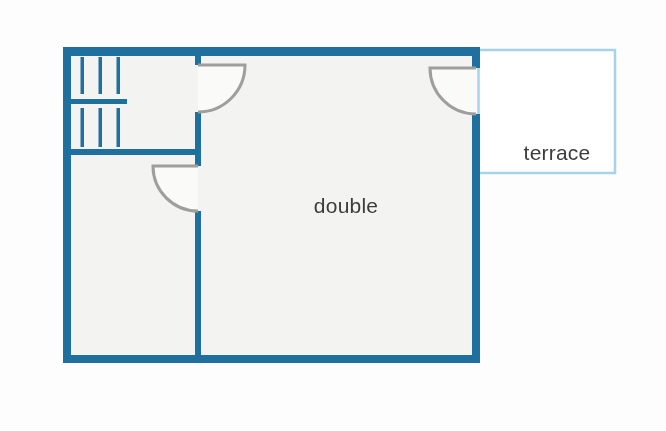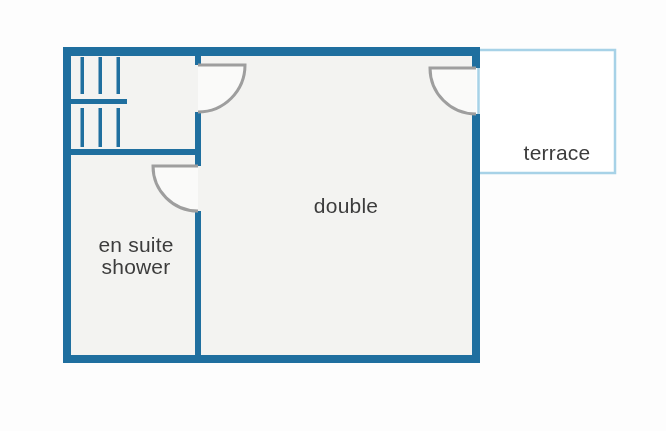--- a/index.html
+++ b/index.html
@@ -79,18 +79,16 @@
       <path d="M476,68 L430,68 A46,46 0 0 0 476,114 Z" fill="#fafaf9"></path>
       <path d="M476,68 H430 A46,46 0 0 0 476,114" fill="none" stroke="#9e9e9e" stroke-width="3"></path>
 
       <path d="M198,166 L153,166 A45,45 0 0 0 198,211 Z" fill="#fafaf9"></path>
       <path d="M198,166 H153 A45,45 0 0 0 198,211" fill="none" stroke="#9e9e9e" stroke-width="3"></path>
     </g>
   </svg>
 
   <div class="room-label label-double">double</div>
 
-  <div class="room-label label-ensuite">en suite
-shower</div>
 
   <div class="room-label label-terrace">terrace</div>
 
 </div>
 
 </body></html>

